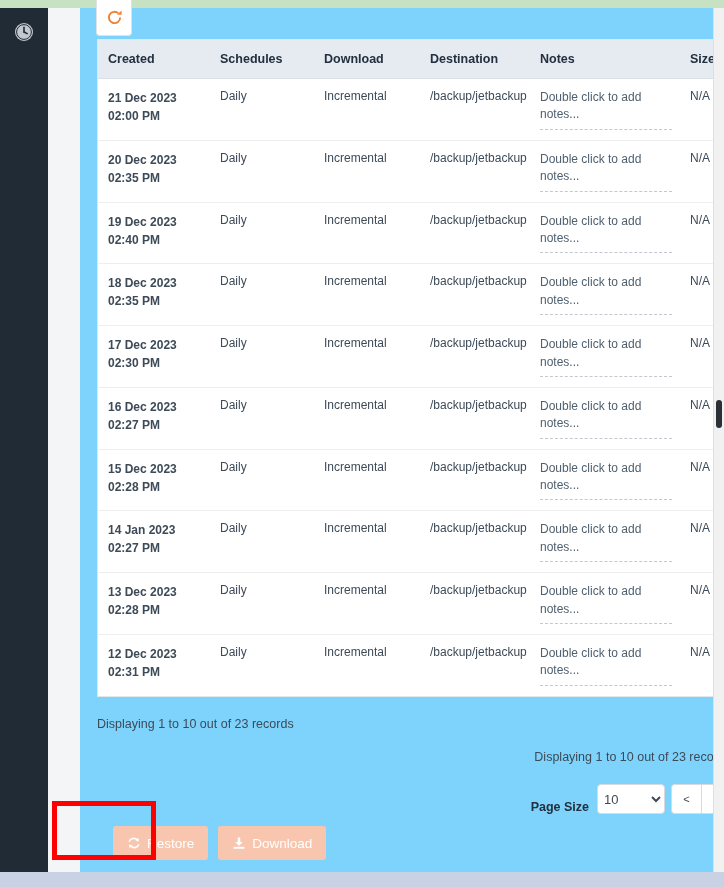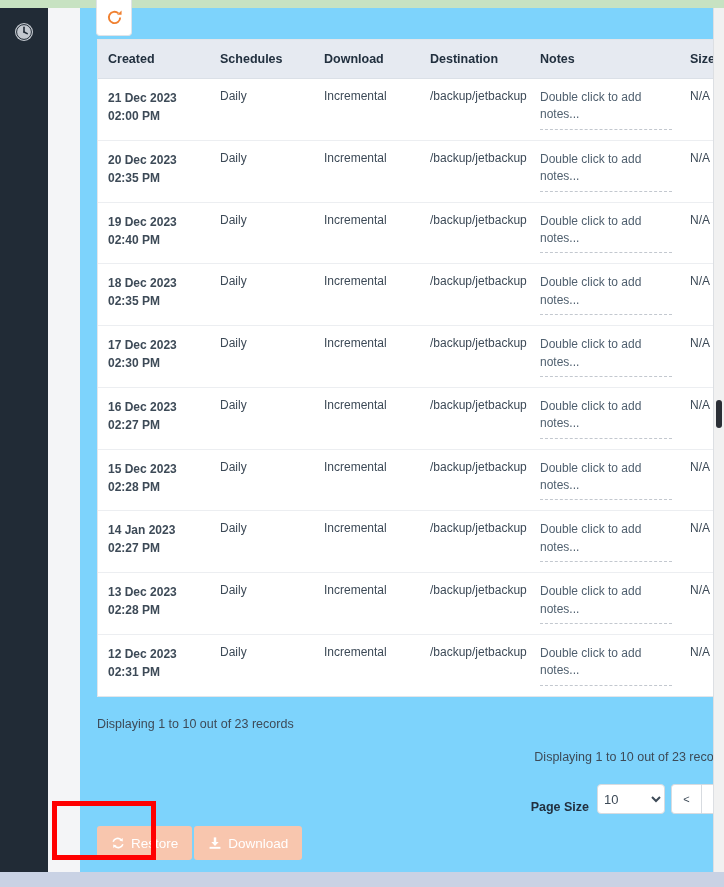--- a/index.html
+++ b/index.html
@@ -188,23 +188,23 @@
     font-family: "Liberation Sans", sans-serif;
     cursor: pointer;
   }
   .pg-btn.prev { border-radius: 4px 0 0 4px; border-right: none; }
   .pg-btn.next { border-radius: 0 4px 4px 0; }
 
   
   .actions {
     position: absolute;
     top: 818px;
-    left: 17px;
+    left: 33px;
     display: flex;
-    gap: 2px;
+    gap: 10px;
   }
   .act-btn {
     display: flex;
     align-items: center;
     gap: 6px;
     height: 34px;
     padding: 0 14px;
     border: none;
     border-radius: 3px;
     background: #f8c6ae;

